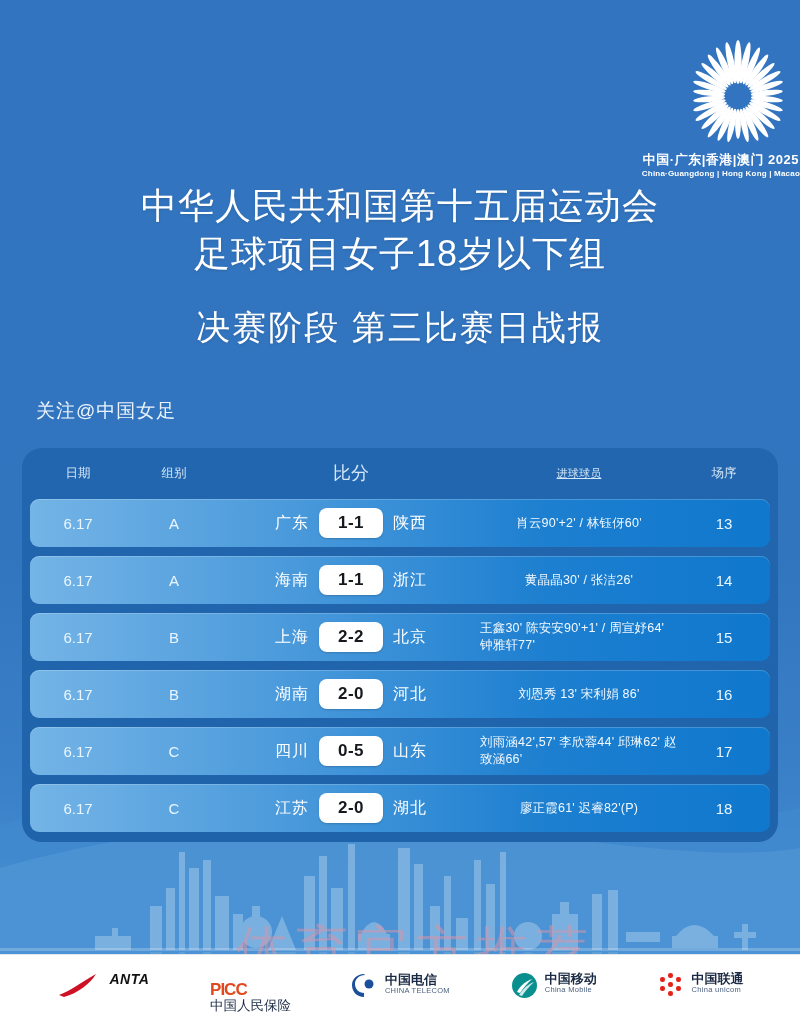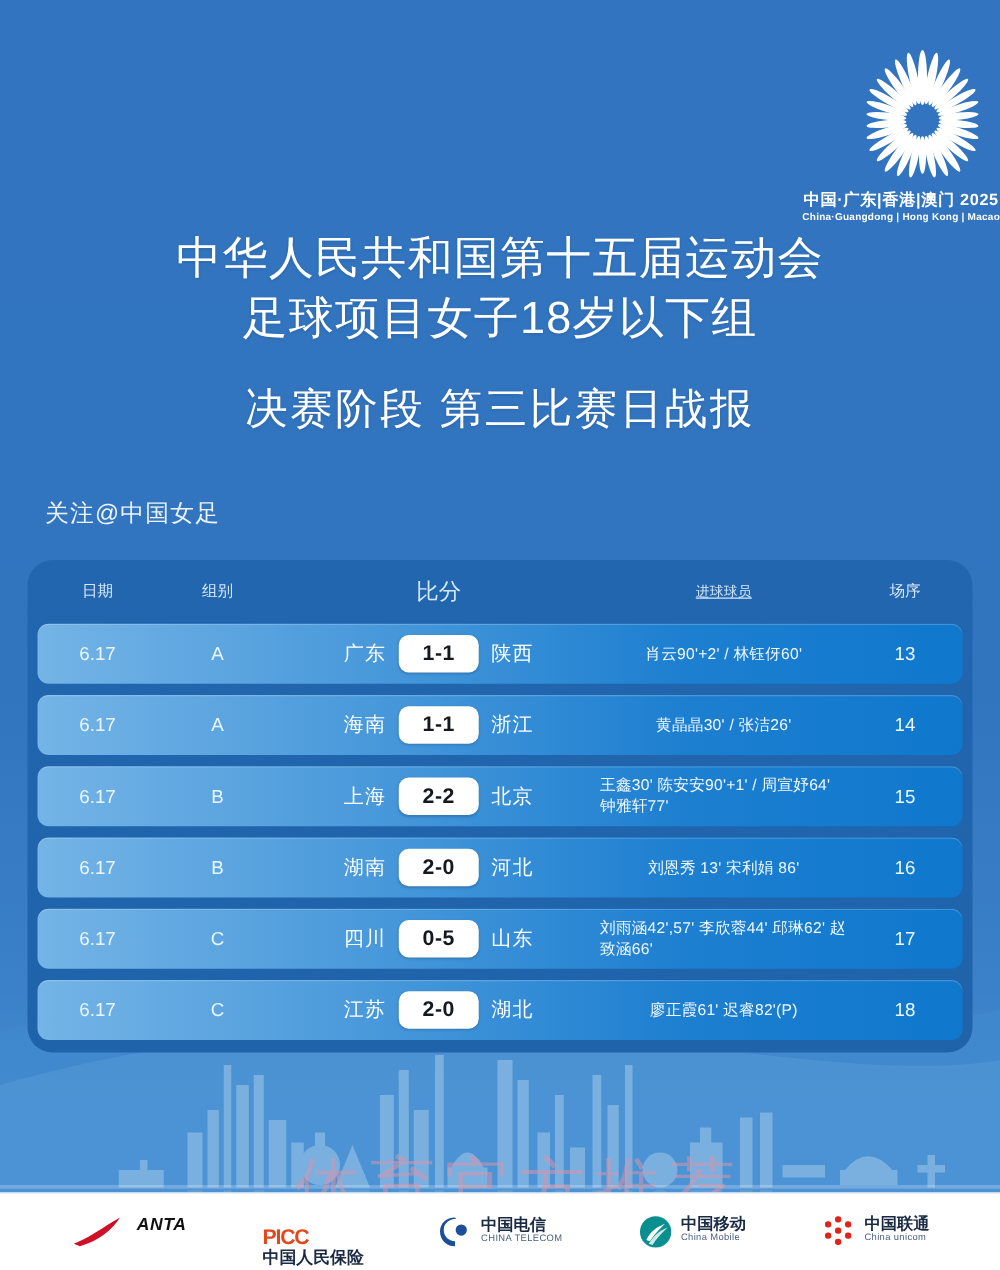--- a/index.html
+++ b/index.html
@@ -104,21 +104,21 @@
     background: #ffffff;
     display: flex; align-items: center; justify-content: space-around;
     border-top: 1px solid #e3e8ee;
     padding: 0 26px;
   }
   .sponsor { display: flex; align-items: flex-start; gap: 7px; }
   .sp-label { display: flex; flex-direction: column; line-height: 1.08; }
   .sp-cn { font-size: 13px; font-weight: bold; color: #1b2a44; white-space: nowrap; }
   .sp-en { font-size: 7.5px; color: #4b6080; letter-spacing: .3px; white-space: nowrap; }
   .sp-anta-cn { font-size: 14px; font-weight: bold; font-style: italic; color: #111; letter-spacing: .5px; }
-  .sp-picc-cn { font-size: 13.5px; font-weight: bold; color: #1b2a44; }
+  .sp-picc-cn { font-size: 13.5px; font-weight: normal; color: #1b2a44; }
   .picc-mark { font-size: 17px; font-weight: bold; color: #e0491d; letter-spacing: -1px; margin-top: 23px; }
 </style>
 </head>
 <body>
 
 <div class="poster">
 
   <div class="bg-deco">
     <svg viewBox="0 0 800 260" preserveAspectRatio="none" aria-hidden="true">
       <path d="M0,70 C150,20 330,5 470,30 C610,55 720,70 800,52 L800,260 L0,260 Z" fill="#4289cd" opacity="0.75"></path>

